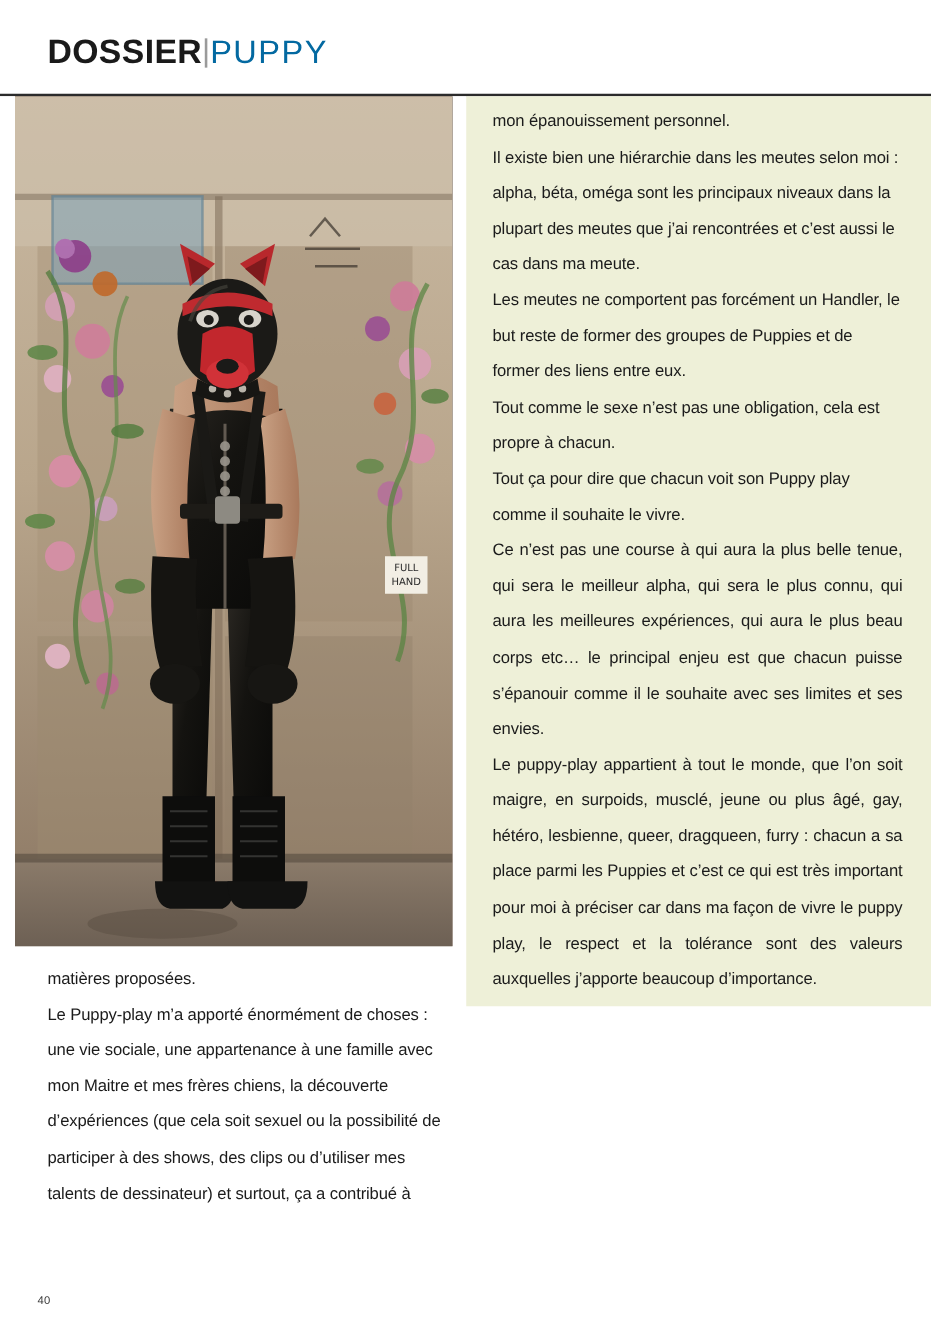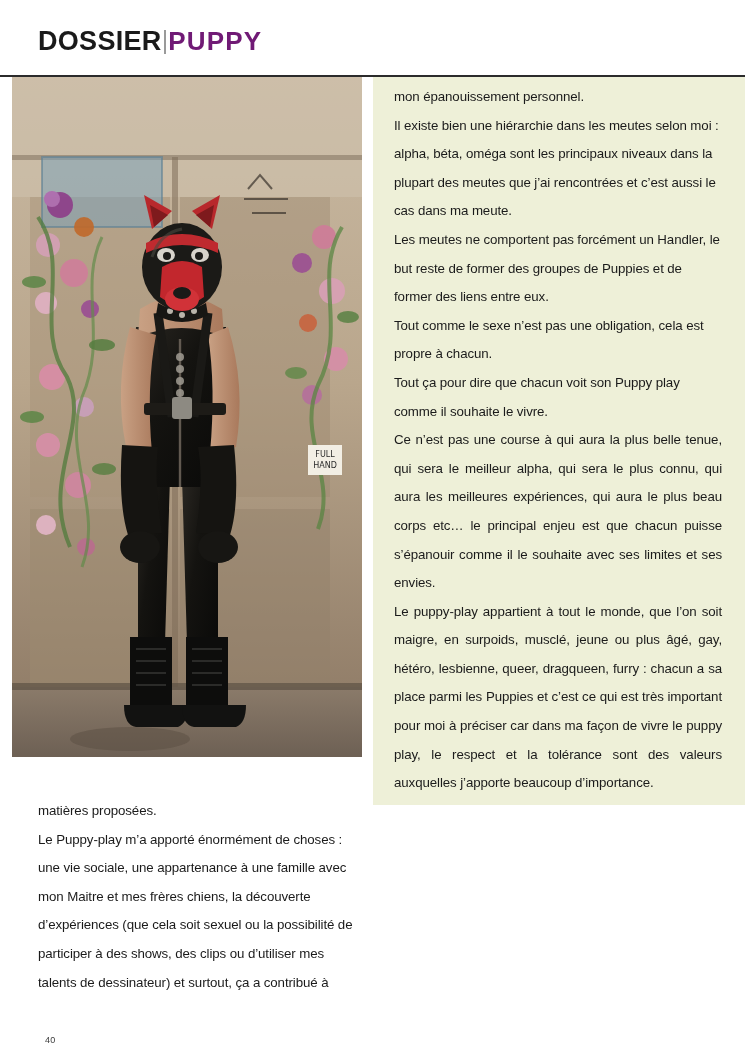--- a/index.html
+++ b/index.html
@@ -47,22 +47,22 @@
   }
   .header-sep {
     font-size: 25px;
     color: #9a9a9a;
     font-weight: normal;
     position: relative;
     top: -1px;
   }
   .header-sub {
     font-size: 26px;
-    color: #701a75;
-    font-weight: bold;
+    color: #0369a1;
+    font-weight: normal;
     letter-spacing: 1.2px;
     font-family: "Liberation Sans", sans-serif;
   }
   .header-rule {
     position: absolute;
     left: 0;
     top: 75px;
     width: 745px;
     height: 2px;
     background: #2b2b2b;
@@ -103,21 +103,21 @@
     height: 680px;
     overflow: hidden;
     background: #5d4b3c;
   }
   .photo svg { display: block; }
 
   
   .left-text {
     position: absolute;
     left: 38px;
-    top: 720px;
+    top: 692px;
     width: 320px;
     font-size: 13.3px;
     line-height: 28.6px;
     color: #1b1b1b;
     letter-spacing: -0.1px;
   }
   .left-text p {
     margin: 0;
   }
 
@@ -144,21 +144,21 @@
   .footer-bar {
     position: absolute;
     left: 0;
     bottom: 0;
     width: 745px;
     height: 26px;
     background: #ffffff;
   }
   .page-number {
     position: absolute;
-    left: 45px;
+    left: 30px;
     bottom: 18px;
     font-size: 9px;
     color: #3a3a3a;
     letter-spacing: 0.2px;
   }
 </style>
 </head>
 <body>
 
 <div class="page">

